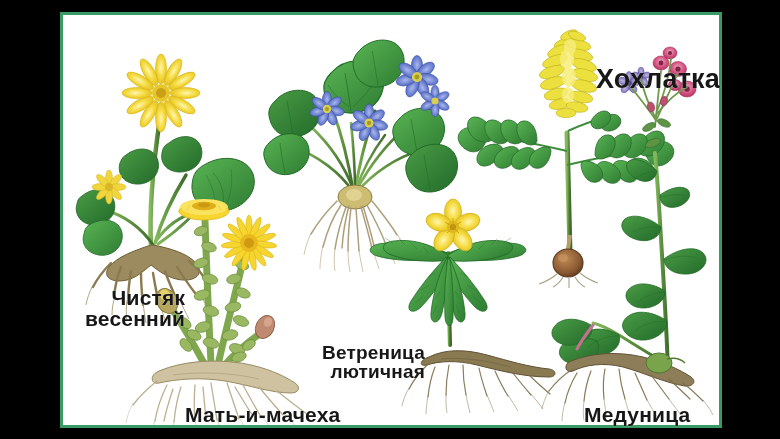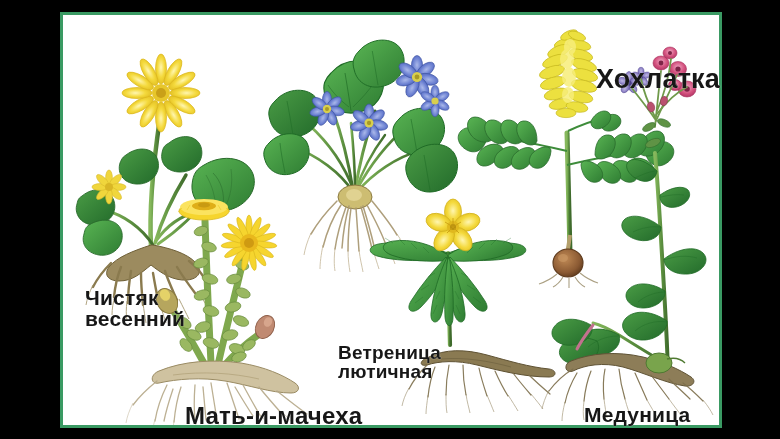--- a/index.html
+++ b/index.html
@@ -25,25 +25,25 @@
 
   .label{
     position:absolute;
     color:#171717;
     font-weight:bold;
     line-height:1.02;
     white-space:pre;
     letter-spacing:.2px;
     text-shadow:0 0 1px rgba(255,255,255,.9);
   }
-  #lbl-chistyak{left:22px;top:272px;font-size:21px;text-align:left;}
+  #lbl-chistyak{left:22px;top:272px;font-size:21px;text-align:right;}
   #lbl-pechenochnitsa{left:218px;top:198px;font-size:21px;}
   #lbl-hohlatka{left:533px;top:51px;font-size:27px;}
-  #lbl-mat{left:122px;top:389px;font-size:24px;}
-  #lbl-vetrenitsa{left:275px;top:328px;font-size:19px;text-align:left;}
+  #lbl-mat{left:122px;top:389px;font-size:21px;}
+  #lbl-vetrenitsa{left:259px;top:328px;font-size:19px;text-align:right;}
   #lbl-medunitsa{left:521px;top:389px;font-size:21px;}
 </style>
 </head>
 <body>
 
 <div id="stage">
 
   <div class="bar bar-left"></div>
   <div class="bar bar-right"></div>
 

